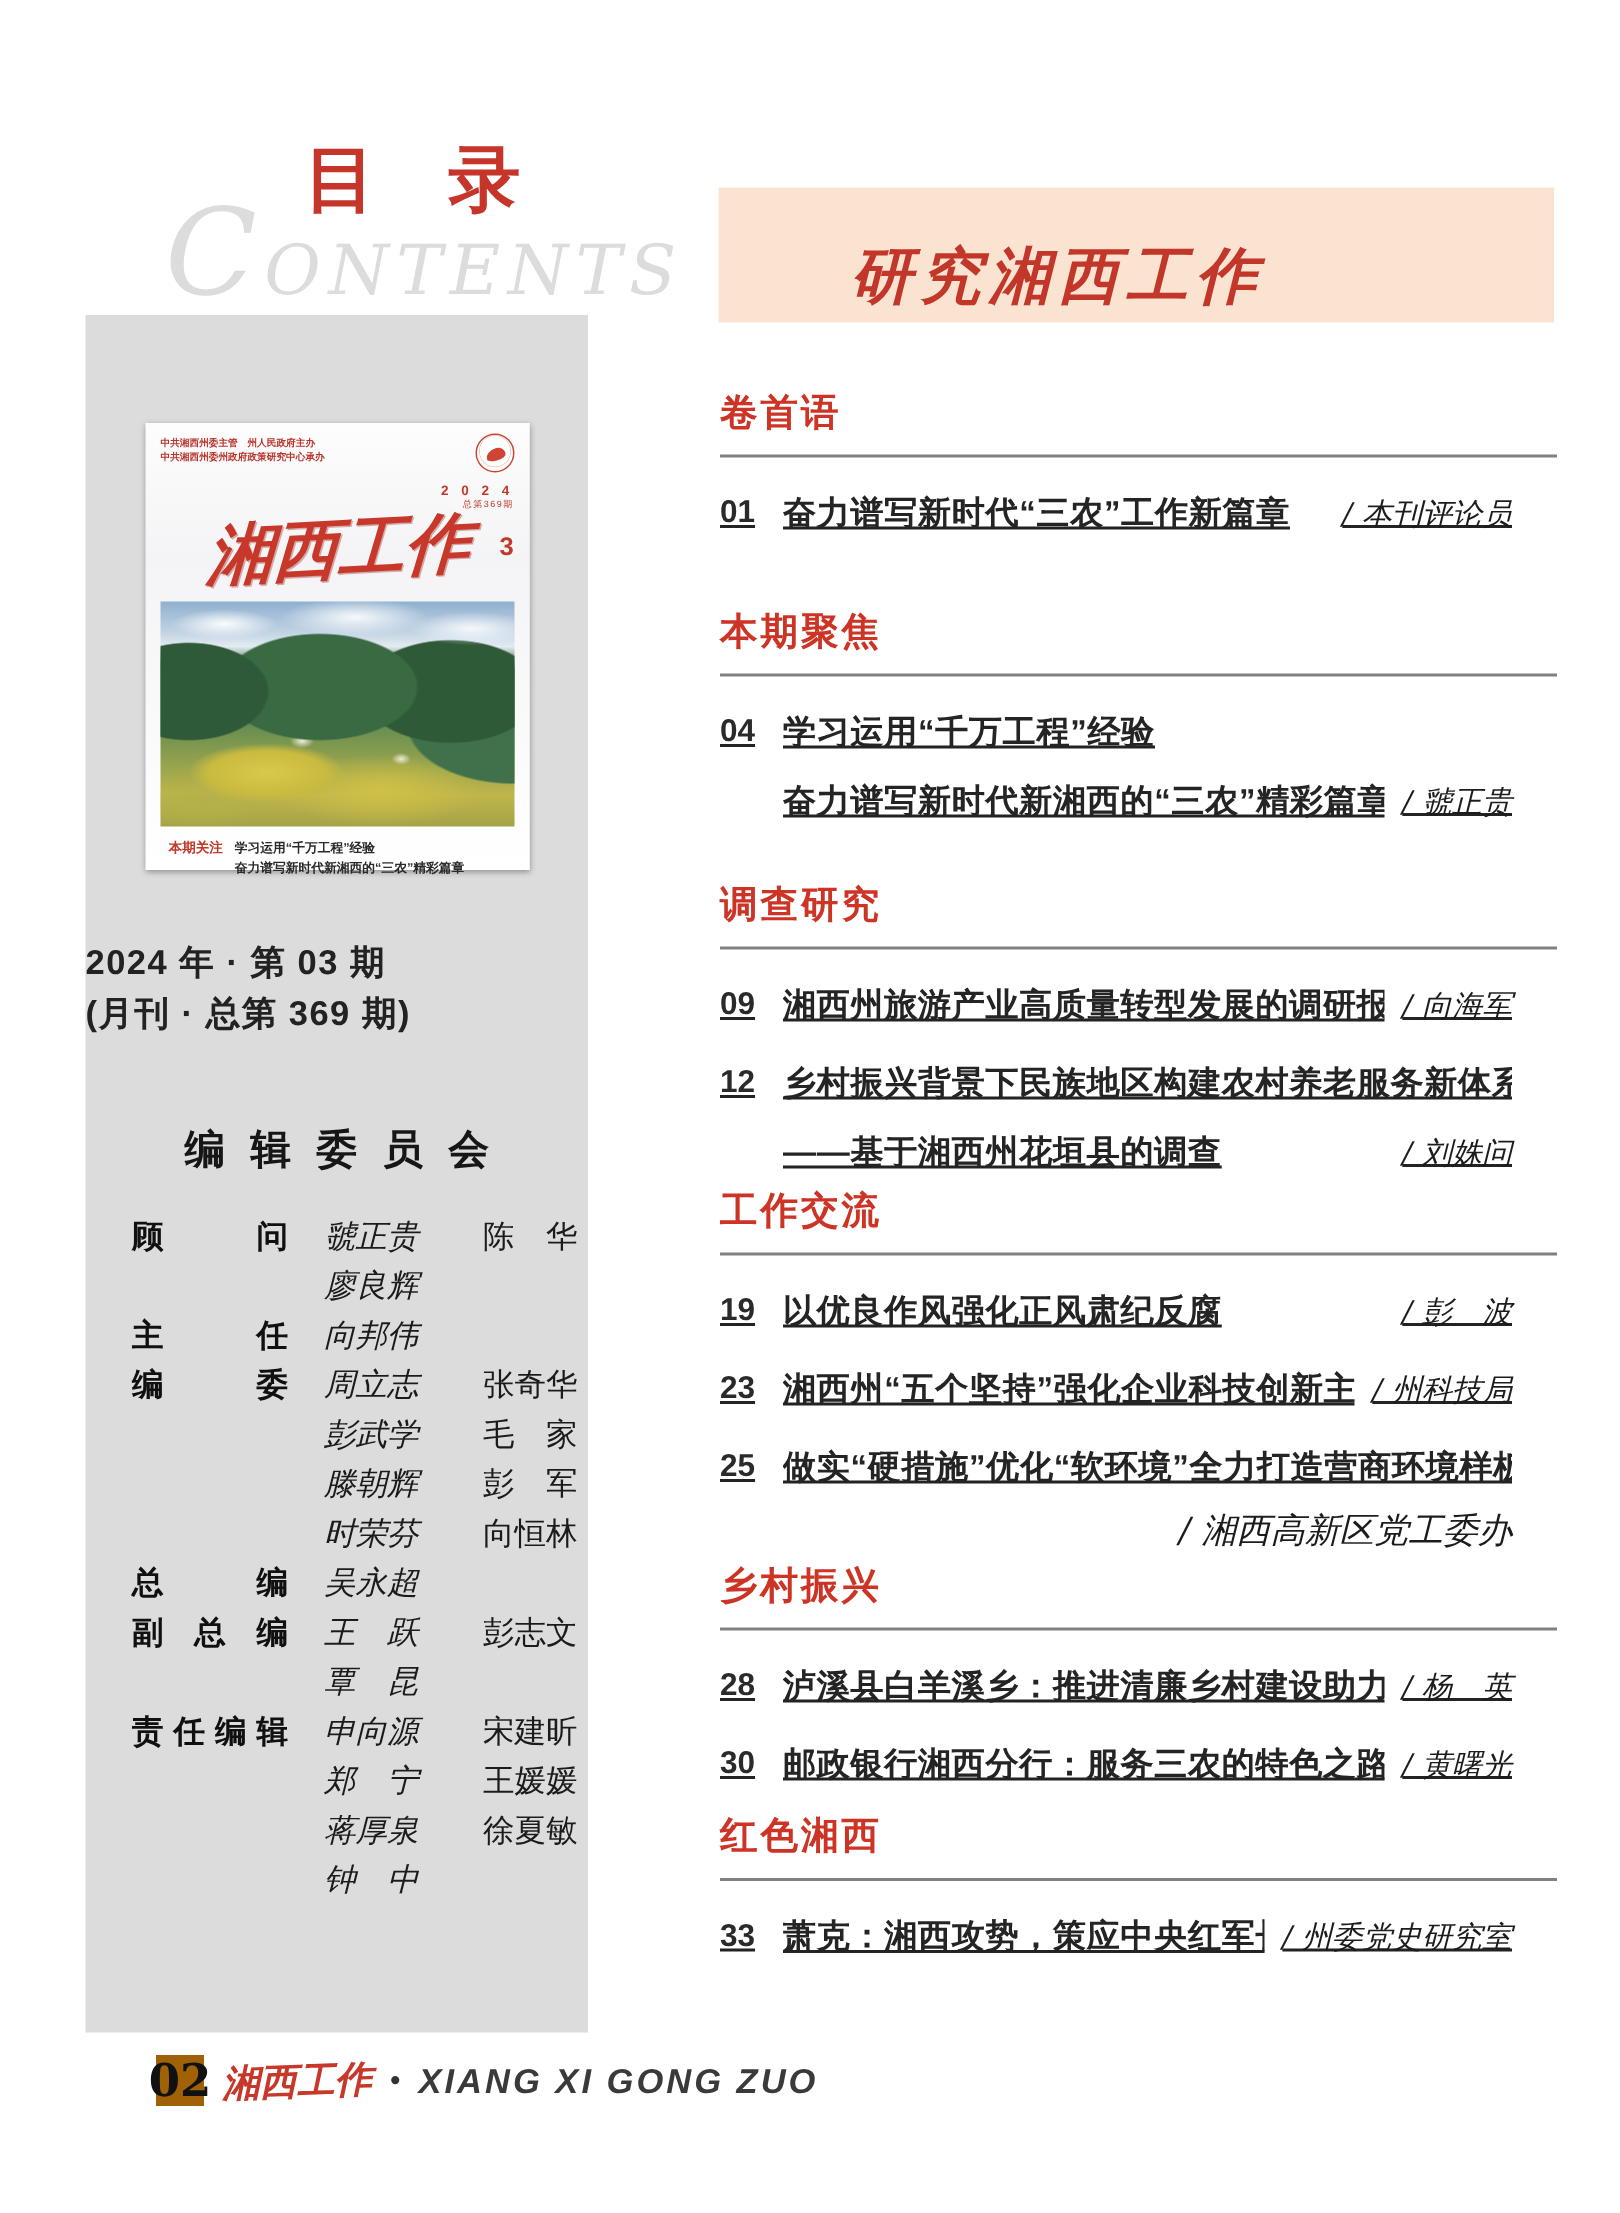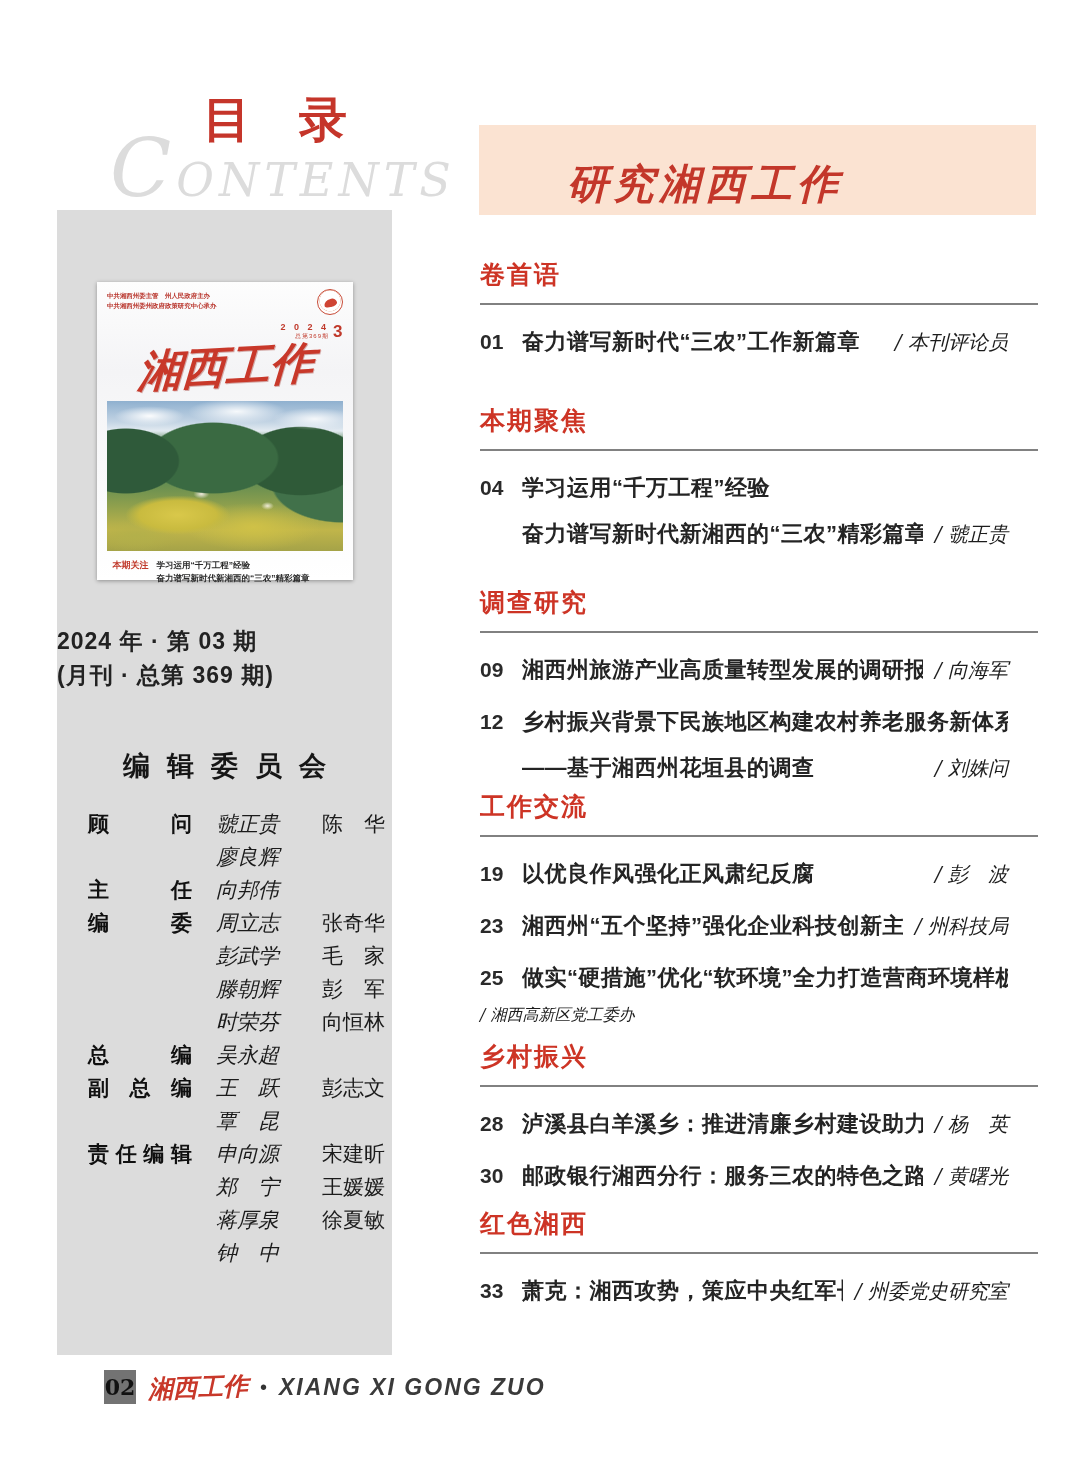--- a/index.html
+++ b/index.html
@@ -38,21 +38,21 @@
   .emblem {
     position:absolute; top:7px; right:10px; width:26px; height:26px; border-radius:50%;
     border:1px solid #c84a36;
     background:radial-gradient(circle at 50% 45%, #ffffff 56%, #f0c9ba 58%, #ffffff 62%);
   }
   .emblem::after {
     content:""; position:absolute; left:6px; top:9px; width:13px; height:8px;
     background:#cf4433; border-radius:60% 40% 55% 45% / 75% 60% 40% 30%;
     transform:rotate(-14deg);
   }
-  .issue-tag { position:absolute; top:40px; right:10px; display:flex; align-items:flex-start; gap:4px; }
+  .issue-tag { position:absolute; top:40px; right:10px; display:flex; align-items:flex-end; gap:14px;flex-direction:column; }
   .issue-tag .yr { text-align:right; color:#c0392b; }
   .issue-tag .yr .y1 { font-size:9px; font-weight:bold; letter-spacing:3px; }
   .issue-tag .yr .y2 { font-size:6px; letter-spacing:1px; }
   .issue-tag .no { font-size:17px; font-weight:bold; color:#c0392b; }
   .cover-title {
     margin-top:30px; text-align:center;
     font-family:"DejaVu Serif", serif; font-style:italic; font-weight:bold;
     font-size:44px; line-height:50px; color:#c8382a;
     transform:rotate(-3deg) skewX(-6deg);
     text-shadow:1px 1px 0 rgba(150,30,20,.35);
@@ -104,41 +104,41 @@
     background:#fbe3d2; display:flex; align-items:center; padding-left:88px;
   }
   .banner span {
     font-family:"DejaVu Serif", serif; font-style:italic; font-weight:bold;
     font-size:41px; color:#c3372a; letter-spacing:5px; white-space:nowrap;margin-top:28px;
   }
 
   .sec { position:absolute; left:480px; width:558px; }
   .sec h3 { font-size:25px; font-weight:bold; color:#cd3425; letter-spacing:2px; }
   .rule { border-bottom:2px solid #818181; margin-top:12px; width:100%; }
-  .art { display:flex; align-items:flex-end; margin-top:22px; padding-right:30px; line-height:30px; white-space:nowrap; }
+  .art { display:flex; align-items:flex-end; margin-top:22px; padding-right:30px; line-height:30px; white-space:nowrap;text-decoration:underline; }
   .art .num { flex:none; width:42px; font-size:21px; font-weight:bold; color:#2a2a2a; }
   .art .t { flex:1; font-size:22px; font-weight:bold; color:#242424; letter-spacing:0.5px; overflow:hidden; }
   .art .au { flex:none; font-family:"DejaVu Serif", serif; font-style:italic; font-size:20px; color:#1c1c1c; padding-left:12px; }
   .art.cont { margin-top:16px; }
   .art.cont .indent { flex:none; width:42px; }
-  .au-line { display:block; padding-right:30px; margin-top:12px;
-             font-family:"DejaVu Serif", serif; font-style:italic; font-size:16px; color:#1c1c1c; }
+  .au-line { display:block; text-align:right; padding-right:30px; margin-top:12px;
+             font-family:"DejaVu Serif", serif; font-style:italic; font-size:23px; color:#1c1c1c; }
 
   #sec1 { top:258px; }
   #sec2 { top:404px; }
   #sec3 { top:586px; }
   #sec4 { top:790px; }
   #sec5 { top:1040px; }
   #sec6 { top:1207px; }
 
   
   .footer { position:absolute; left:104px; top:1370px; display:flex; align-items:center; gap:12px; }
   .pg-badge {
-    width:32px; height:34px; background:#737373; color:#111;
-    font-family:"DejaVu Serif", serif; font-weight:bold; font-size:22px;
+    width:32px; height:34px; background:#a16207; color:#111;
+    font-family:"DejaVu Serif", serif; font-weight:bold; font-size:30px;
     display:flex; align-items:center; justify-content:center;
   }
   .mag-cn {
     font-family:"DejaVu Serif", serif; font-style:italic; font-weight:bold;
     font-size:25px; color:#c8382a; transform:rotate(-2deg); white-space:nowrap;
   }
   .dot { font-size:20px; color:#333; }
   .mag-en { font-style:italic; font-weight:bold; font-size:23px; color:#3a3a3a; letter-spacing:2px; white-space:nowrap; }
 </style>
 </head>

